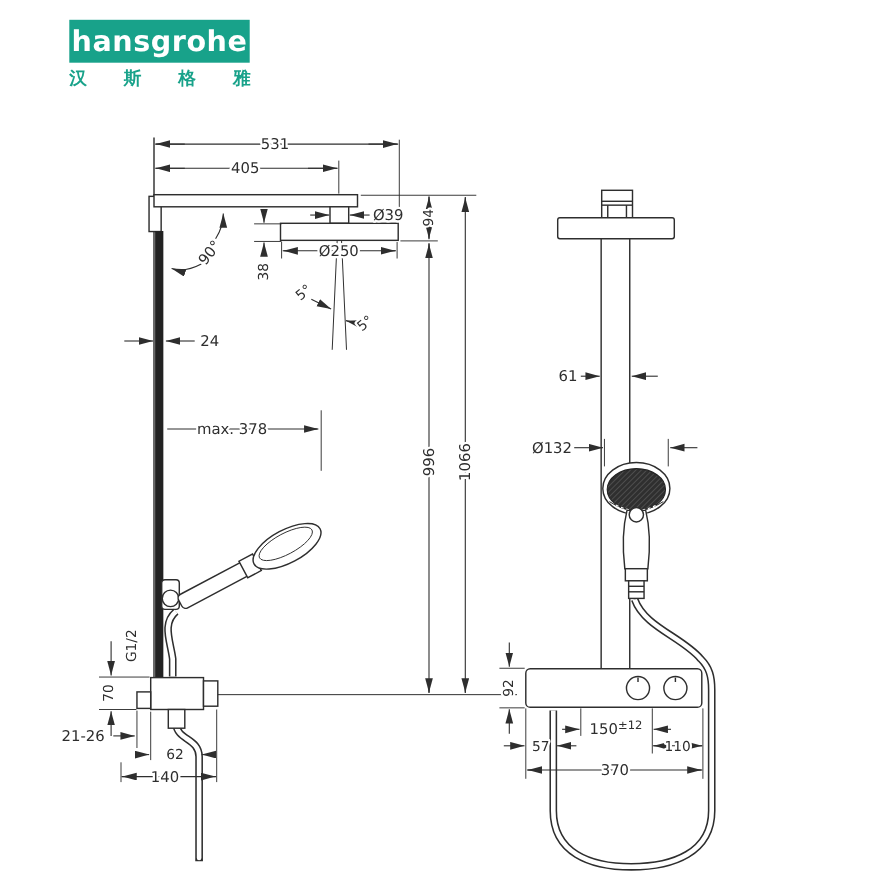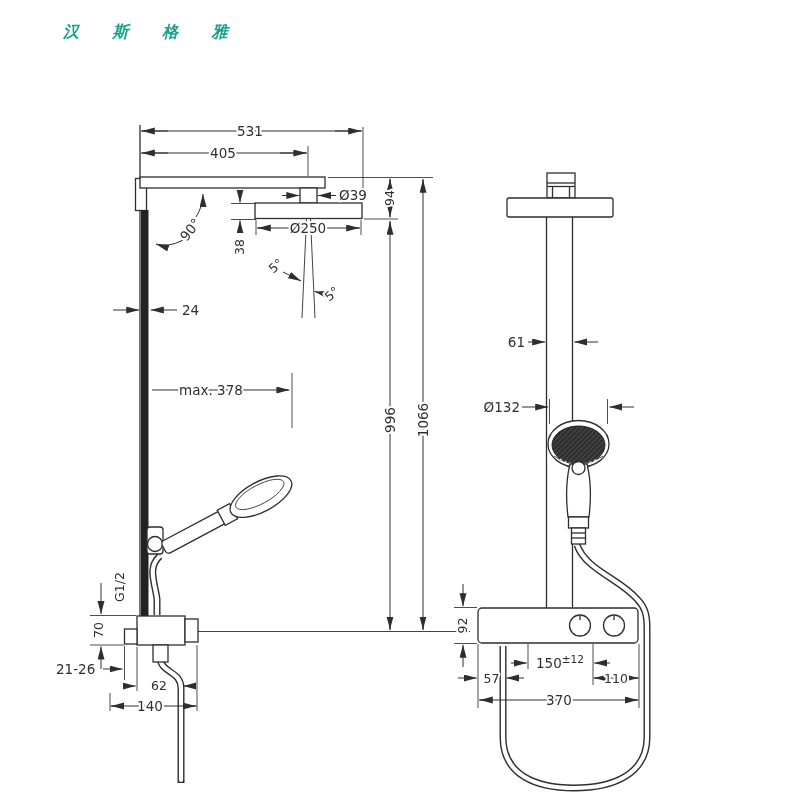--- a/index.html
+++ b/index.html
@@ -2,38 +2,41 @@
 <html><head>
 <meta charset="utf-8">
 <style>
   html,body{margin:0;padding:0;background:#fff;}
   #page{position:relative;width:800px;height:800px;background:#fff;overflow:hidden;
         font-family:"DejaVu Sans", sans-serif;}
   .logo{position:absolute;left:63px;top:18px;width:164px;}
   .logo-box{height:39px;display:flex;align-items:center;justify-content:center;
             color:#fff;font-weight:bold;font-size:26px;letter-spacing:.5px;}
   .logo-cn{margin-top:4px;font-weight:bold;font-size:16px;white-space:nowrap;
-           letter-spacing:12px;word-spacing:4px;text-align:right;font-style:italic;}
+           letter-spacing:12px;word-spacing:4px;text-align:right;}
   svg{position:absolute;left:0;top:0;}
   svg text{font-family:"DejaVu Sans", sans-serif;font-size:13.5px;fill:#2e2e2e;
            paint-order:stroke;stroke:#ffffff;stroke-width:4px;stroke-linejoin:round;}
   .dim line, .dim path{stroke:#2e2e2e;stroke-width:1;fill:none;}
   .dim .ext{stroke-width:0.85;}
   .part{stroke:#2e2e2e;stroke-width:1.3;fill:none;}
   .partw{stroke:#2e2e2e;stroke-width:1.3;fill:#ffffff;}
   .hoseo{stroke:#2e2e2e;stroke-width:7;fill:none;}
   .hosei{stroke:#ffffff;stroke-width:4.2;fill:none;}
   .small{font-size:12.5px;}
 </style>
 </head>
 <body>
 
 <div id="page">
 
   <div class="logo">
+    <div class="logo-box" id="logoBox" style="background: rgb(24, 162, 138);">
+      <span>hansgrohe</span>
+    </div>
     <div class="logo-cn" id="logoCn" style="color: rgb(24, 162, 138);">汉 斯 格 雅</div>
   </div>
 
   <svg width="800" height="800" viewBox="0 0 800 800">
     <defs>
       <marker id="arr" markerUnits="userSpaceOnUse" markerWidth="14" markerHeight="8" refX="13" refY="3.5" orient="auto">
         <path d="M0,0 L13,3.5 L0,7 Z" fill="#2e2e2e"></path>
       </marker>
       <pattern id="hatch" width="3.5" height="3.5" patternUnits="userSpaceOnUse" patternTransform="rotate(45)">
         <rect width="3.5" height="3.5" fill="#2f2f2f"></rect>

